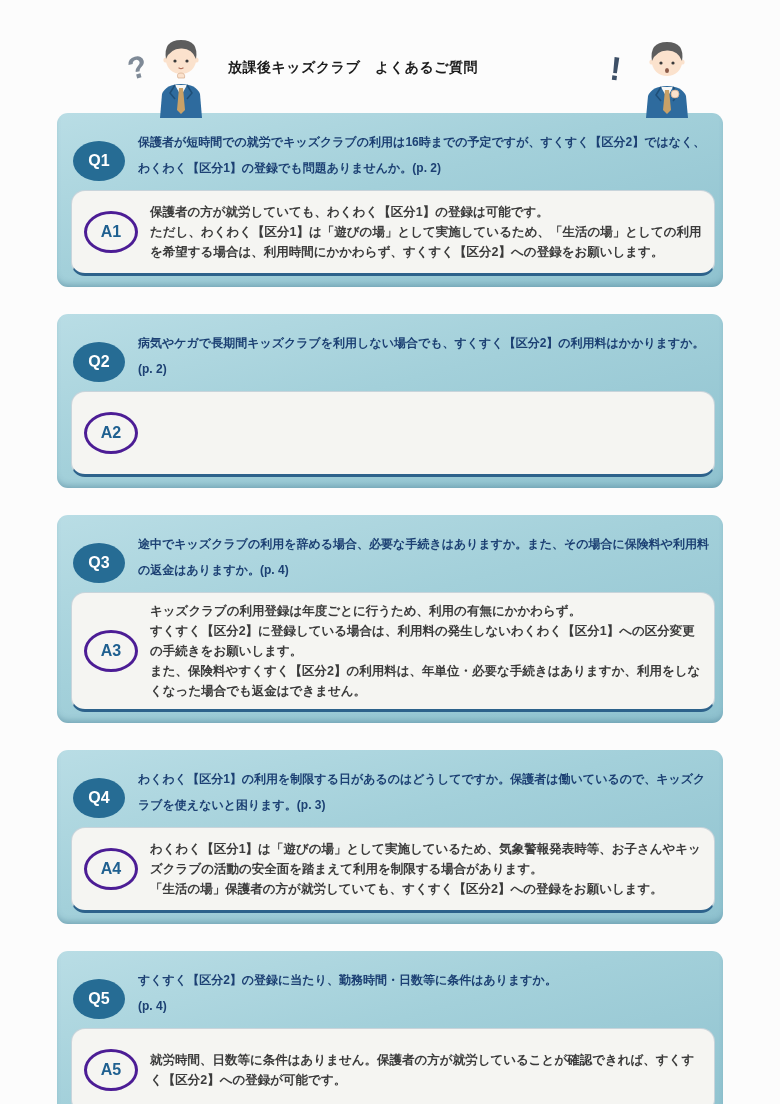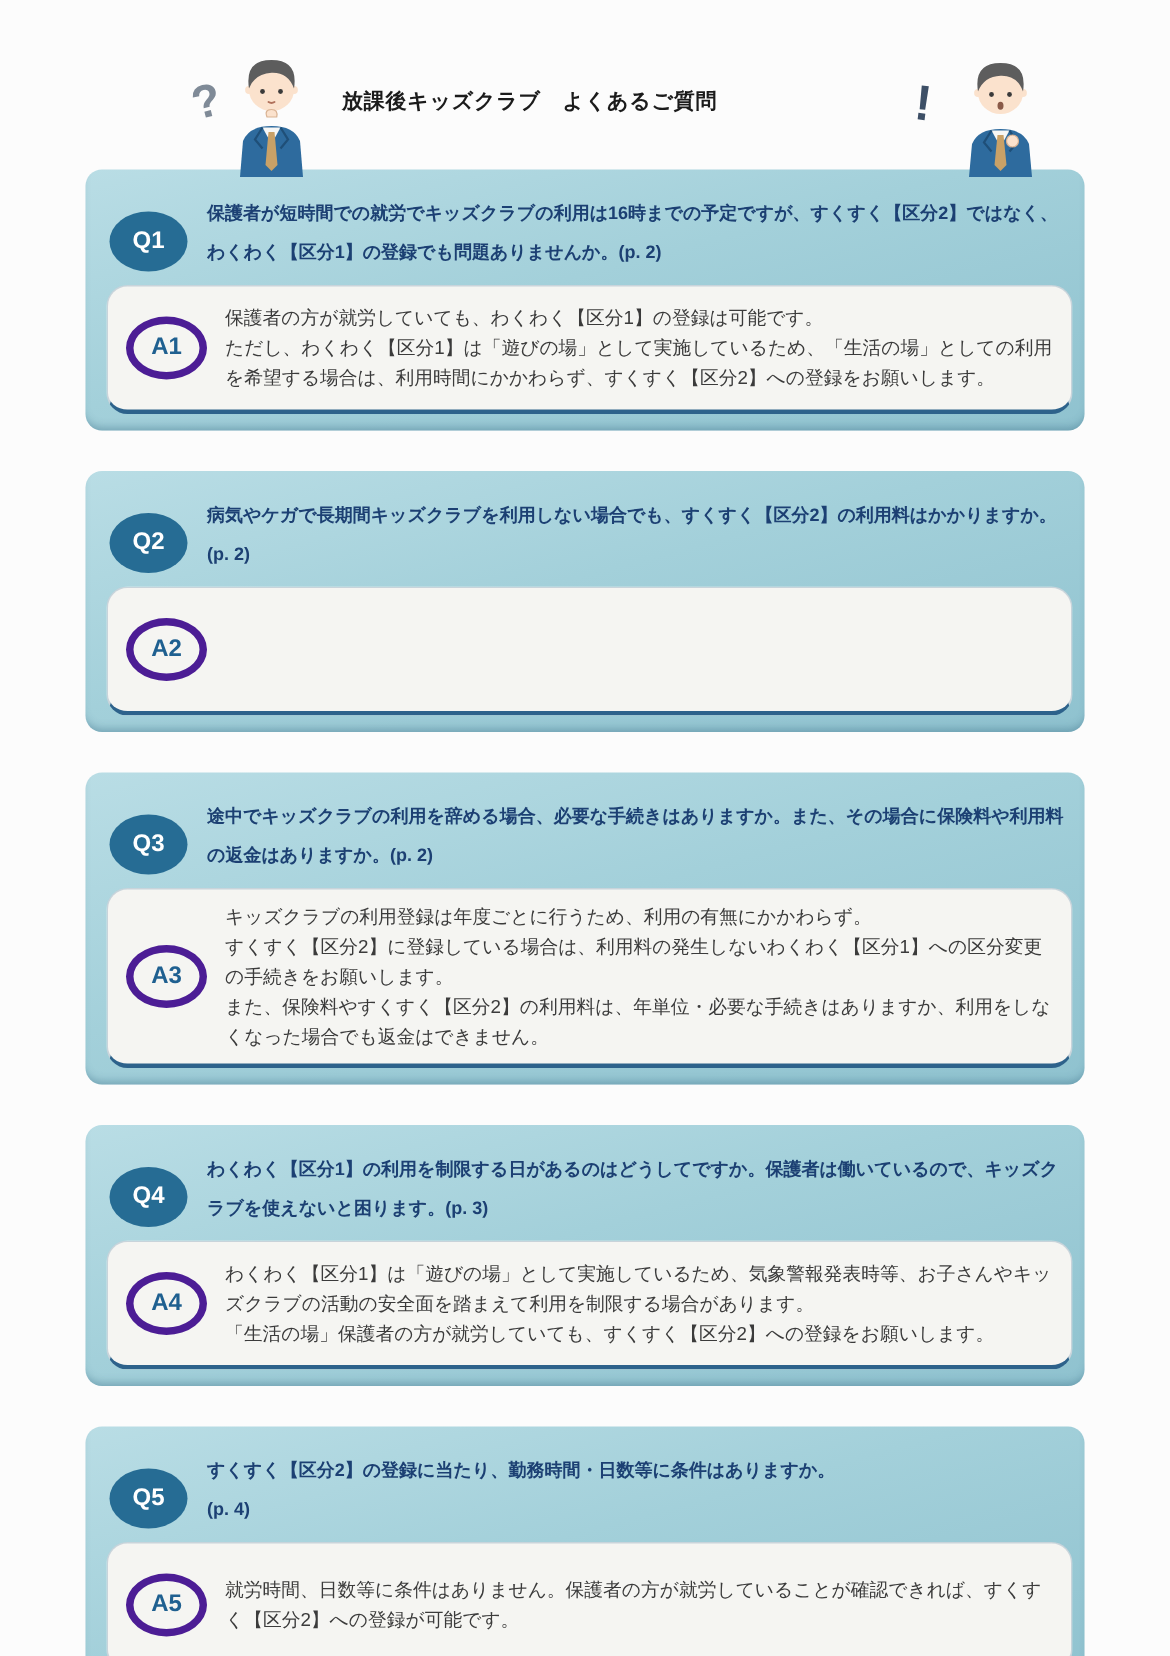--- a/index.html
+++ b/index.html
@@ -53,26 +53,26 @@
     border-radius:14px;
     min-height:86px;
     padding:8px 8px 8px 12px;
     display:flex;gap:12px;align-items:center;
     border:1px solid rgba(70,115,150,.25);
     border-bottom:3px solid #2d628b;
   }
   .a-badge{
     flex:0 0 54px;box-sizing:border-box;
     width:54px;height:42px;border-radius:50%;
-    border:5px solid #4c1d95;color:#1f6090;
+    border:3px solid #4c1d95;color:#1f6090;
     font-size:16px;font-weight:bold;
     display:flex;align-items:center;justify-content:center;
     background:transparent;
   }
-  .a-text{display:flex;flex-direction:column;}
+  .a-text{display:flex;flex-direction:column;font-weight:bold;}
   .a-text p{
     margin:0;font-size:12.5px;line-height:20px;color:#3b3b3b;
   }
 </style>
 </head>
 <body>
 
 <header class="header">
   <span class="mark question-mark">?</span>
 
@@ -137,21 +137,21 @@
     <div class="a-box">
       <div class="a-badge">A2</div>
       <div class="a-text">
       </div>
     </div>
   </section>
 
   <section class="card">
     <div class="q-row">
       <div class="q-badge">Q3</div>
-      <div class="q-text">途中でキッズクラブの利用を辞める場合、必要な手続きはありますか。また、その場合に保険料や利用料の返金はありますか。(p. 2)</div>
+      <div class="q-text">途中でキッズクラブの利用を辞める場合、必要な手続きはありますか。また、その場合に保険料や利用料の返金はありますか。(p. 4)</div>
     </div>
     <div class="a-box">
       <div class="a-badge">A3</div>
       <div class="a-text">
         <p>キッズクラブの利用登録は年度ごとに行うため、利用の有無にかかわらず。</p>
         <p>すくすく【区分2】に登録している場合は、利用料の発生しないわくわく【区分1】への区分変更の手続きをお願いします。</p>
         <p>また、保険料やすくすく【区分2】の利用料は、年単位・必要な手続きはありますか、利用をしなくなった場合でも返金はできません。</p>
       </div>
     </div>
   </section>

